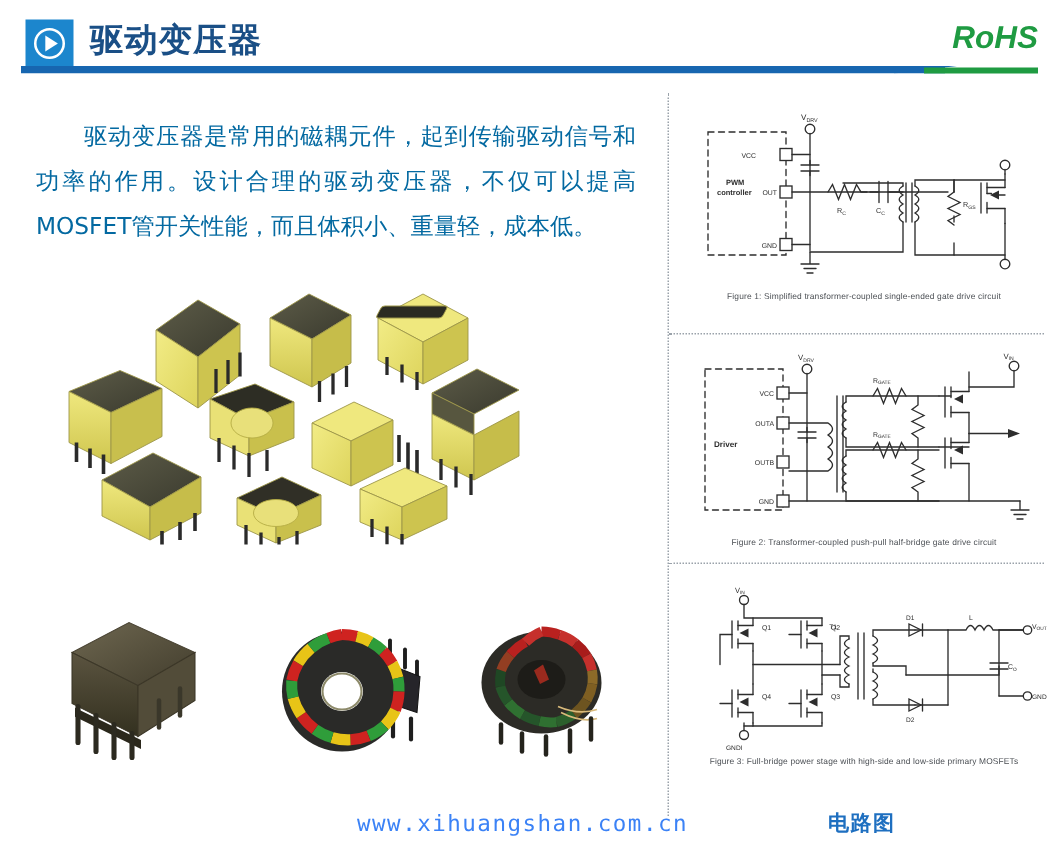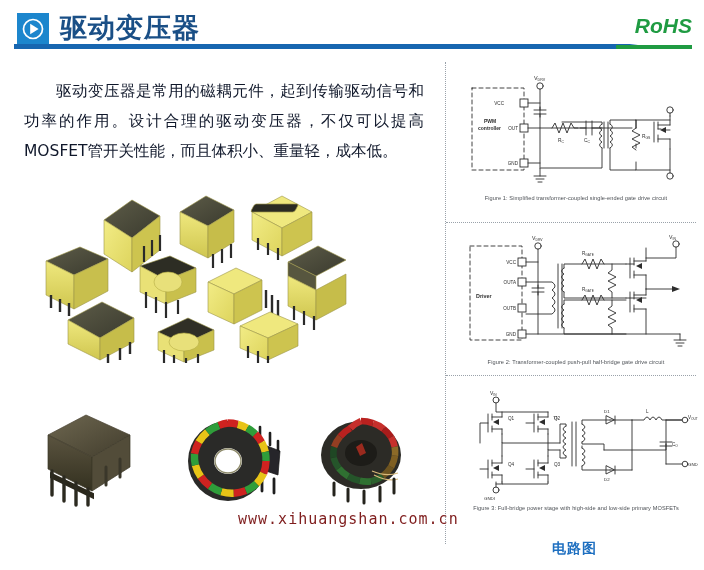--- a/index.html
+++ b/index.html
@@ -15,21 +15,21 @@
   #header { position:absolute; left:0; top:0; width:704px; height:56px; }
   #brand-badge {
     position:absolute; left:17px; top:13px;
     width:32px; height:32px;
     background:#1c86cd;
     display:flex; align-items:center; justify-content:center;
   }
   #brand-badge svg { display:block; }
   #page-title {
     position:absolute; left:60px; top:12px;
-    font-size:27px; font-weight:bold; color:#1a4f86;
+    font-size:22px; font-weight:bold; color:#1a4f86;
     letter-spacing:1px; line-height:32px;
     font-family:"DejaVu Sans", sans-serif;
   }
   #rohs-label {
     position:absolute; right:12px; top:14px;
     font-size:21px; font-weight:bold; font-style:italic;
     color:#1f9b42; letter-spacing:0px;
     font-family:"Liberation Sans", sans-serif;
   }
   #rule-blue {
@@ -55,21 +55,21 @@
   .hdiv {
     position:absolute; left:446px; width:250px; height:0;
     border-top:1px dotted #9aa2aa;
   }
   #hdiv-1 { top:222px; }
   #hdiv-2 { top:375px; }
 
   
   #intro-text {
     position:absolute; left:24px; top:76px; width:400px;
-    font-size:15.5px; line-height:30px; color:#0f172a;
+    font-size:15.5px; line-height:30px; color:#0369a1;
     text-indent:32px; text-align:justify;
     font-family:"DejaVu Sans", sans-serif;
   }
 
   
   #photo-cluster {
     position:absolute; left:40px; top:188px; width:340px; height:175px;
   }
   #photo-row { position:absolute; left:30px; top:405px; width:380px; height:105px; }
   .photo-item { position:absolute; }
@@ -85,22 +85,22 @@
   .fig-canvas { width:244px; height:126px; display:block; margin:0 auto; }
   #figure-3 .fig-canvas { height:116px; }
   .fig-caption {
     font-size:5.6px; color:#4b4f54; text-align:center;
     margin-top:3px; letter-spacing:0.1px;
     font-family:"Liberation Sans", sans-serif;
   }
 
   
   #site-url {
-    position:absolute; left:238px; top:510px;
-    font-size:15px; color:#7f1d1d; letter-spacing:1px;
+    position:absolute; left:238px; top:540px;
+    font-size:15px; color:#3b82f6; letter-spacing:1px;
     font-family:"DejaVu Sans Mono", monospace;
   }
   #circuit-label {
     position:absolute; left:552px; top:540px;
     font-size:14px; font-weight:bold; color:#1e6fc0;
     letter-spacing:1px;
     font-family:"DejaVu Sans", sans-serif;
     text-align:center;
   }
 </style>

